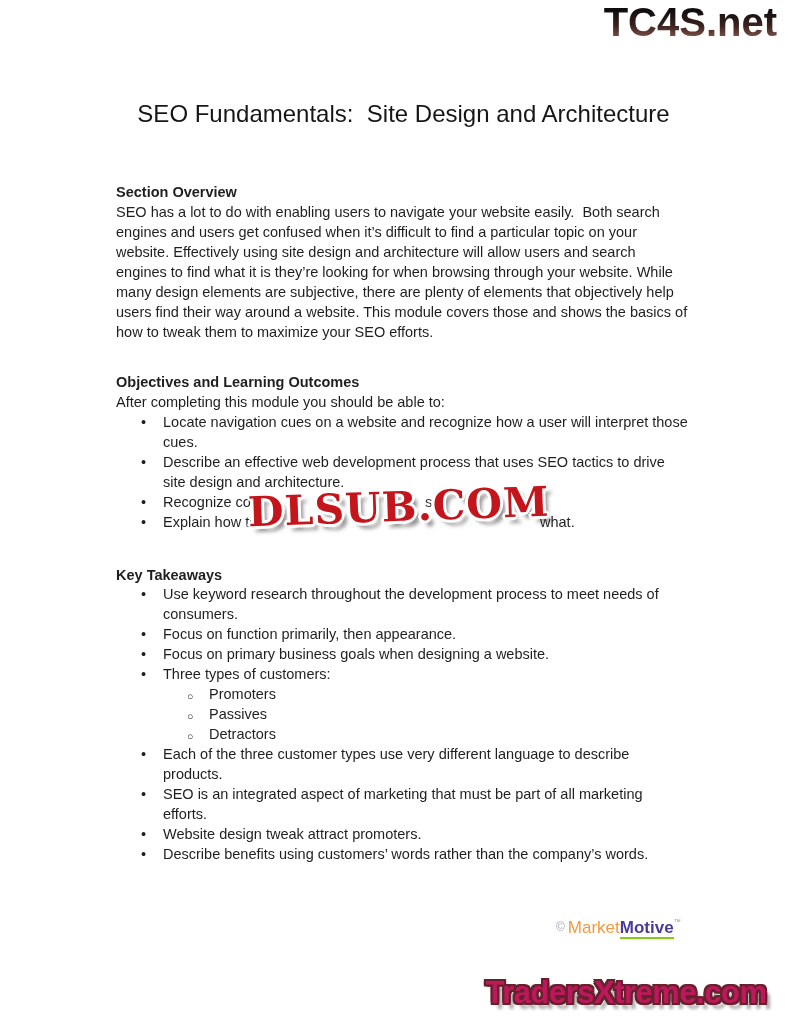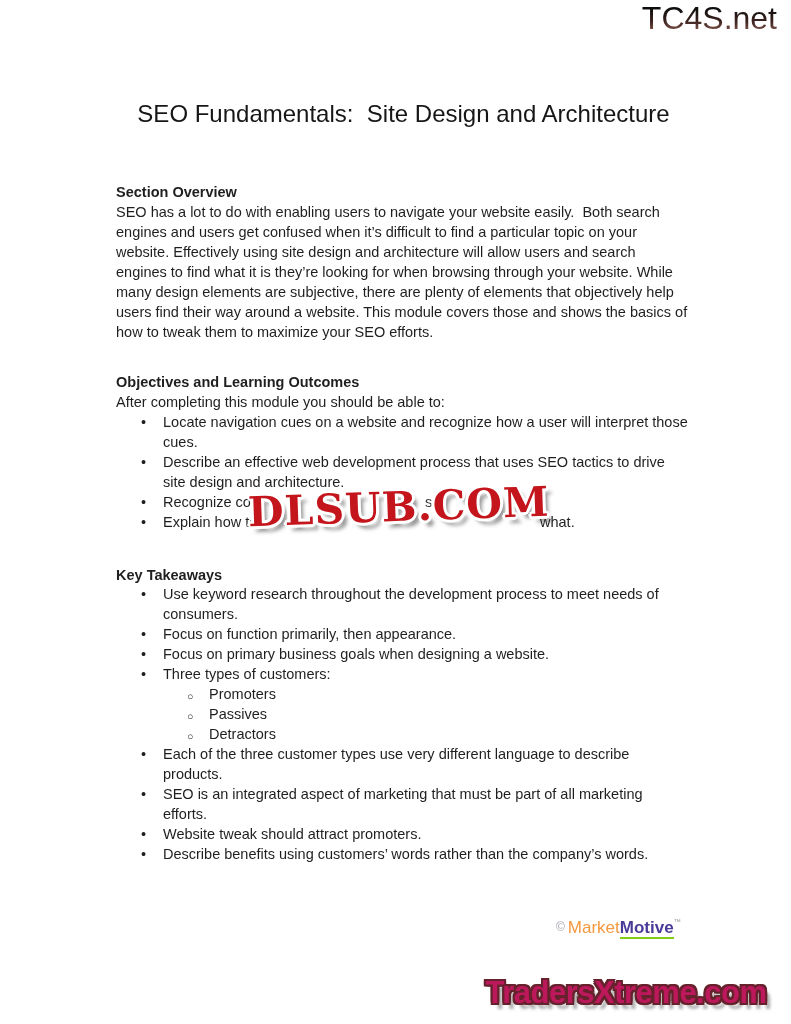--- a/index.html
+++ b/index.html
@@ -4,21 +4,21 @@
 <style>
   html,body { margin:0; padding:0; background:#ffffff; }
   .page {
     position:relative; width:791px; height:1024px; background:#ffffff;
     font-family:"Liberation Sans", sans-serif; color:#1f1f1f; overflow:hidden;
   }
 
   
   .top-logo {
     position:absolute; top:0px; right:14px;
-    font-size:32px; font-weight:normal; letter-spacing:0px;
+    font-size:40px; font-weight:bold; letter-spacing:0px;
     background:linear-gradient(180deg,#0d0d0d 22%, #3c231f 58%, #a06a5e 96%);
     -webkit-background-clip:text; background-clip:text; color:transparent;
   }
 
   .title {
     position:absolute; top:92px; left:0; width:100%; margin:8px;
     text-align:center; font-size:24px; font-weight:normal; color:#161616;
     white-space:pre-wrap;
   }
   .subtitle {
@@ -148,21 +148,21 @@
     <li>
       <span class="dot">•</span>
       <span>Each of the three customer types use very different language to describe products.</span>
     </li>
     <li>
       <span class="dot">•</span>
       <span>SEO is an integrated aspect of marketing that must be part of all marketing efforts.</span>
     </li>
     <li>
       <span class="dot">•</span>
-      <span>Website tweak should attract promoters.</span>
+      <span>Website design tweak attract promoters.</span>
     </li>
     <li>
       <span class="dot">•</span>
       <span>Describe benefits using customers’ words rather than the company’s words.</span>
     </li>
   </ul>
 
   <div class="watermark">DLSUB.COM</div>
 
   <div class="footer-logo">

